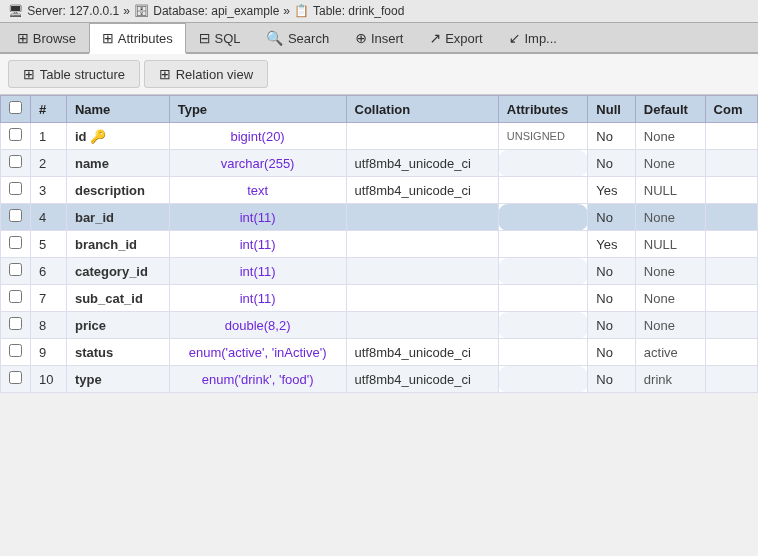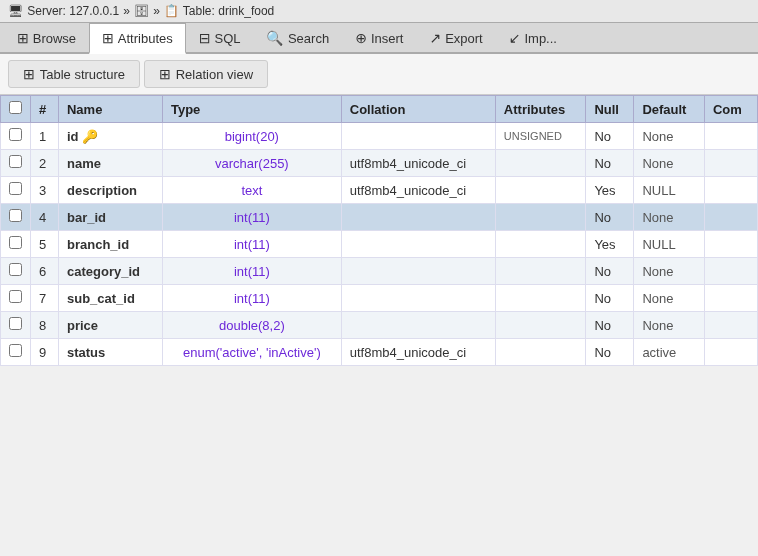--- a/index.html
+++ b/index.html
@@ -100,34 +100,35 @@
       border: 1px solid #dde;
       padding: 5px 8px;
       font-size: 13px;
       color: #333;
       white-space: nowrap;
     }
     .data-table tbody td.name-col { font-weight: normal; }
     .data-table tbody td.type-col { color: #6d28d9; text-align: center; }
     .data-table tbody td.null-col { }
     .data-table tbody td.default-col { color: #555; }
-    .data-table tbody td.attrs-col { font-size: 11px; color: #555; }
+    .data-table tbody td.attrs-col { font-size: 11px; color: #555; border-radius: 10px; }
     .checkbox-cell { width: 24px; text-align: center; }
     .key-icon { display: inline-block; }
 
     .table-wrapper { overflow-x: auto; }
   </style>
 </head>
 <body>
 
 <div class="title-bar">
   <span>🖥</span>
   <span>Server: 127.0.0.1</span>
   <span>»</span>
   <span>🗄</span>
+  <span>Database: api_example</span>
   <span>»</span>
   <span>📋</span>
   <span>Table: drink_food</span>
 </div>
 
 <div class="tab-bar">
 <div class="tab-item">
       <span class="tab-icon">⊞</span>
       <span>Browse</span>
     </div>
@@ -276,15 +277,26 @@
       <td class="checkbox-cell"><input type="checkbox" style=""></td>
       <td>9</td>
       <td class="name-col"><b>status</b></td>
       <td class="type-col">enum('active', 'inActive')</td>
       <td>utf8mb4_unicode_ci</td>
       <td class="attrs-col"></td>
       <td class="null-col">No</td>
       <td class="default-col">active</td>
       <td></td>
     </tr>
+        <tr>
+      <td class="checkbox-cell"><input type="checkbox" style=""></td>
+      <td>10</td>
+      <td class="name-col"><b>type</b></td>
+      <td class="type-col">enum('drink', 'food')</td>
+      <td>utf8mb4_unicode_ci</td>
+      <td class="attrs-col"></td>
+      <td class="null-col">No</td>
+      <td class="default-col">drink</td>
+      <td></td>
+    </tr>
       </tbody>
   </table>
 </div>
 
 </body></html>

